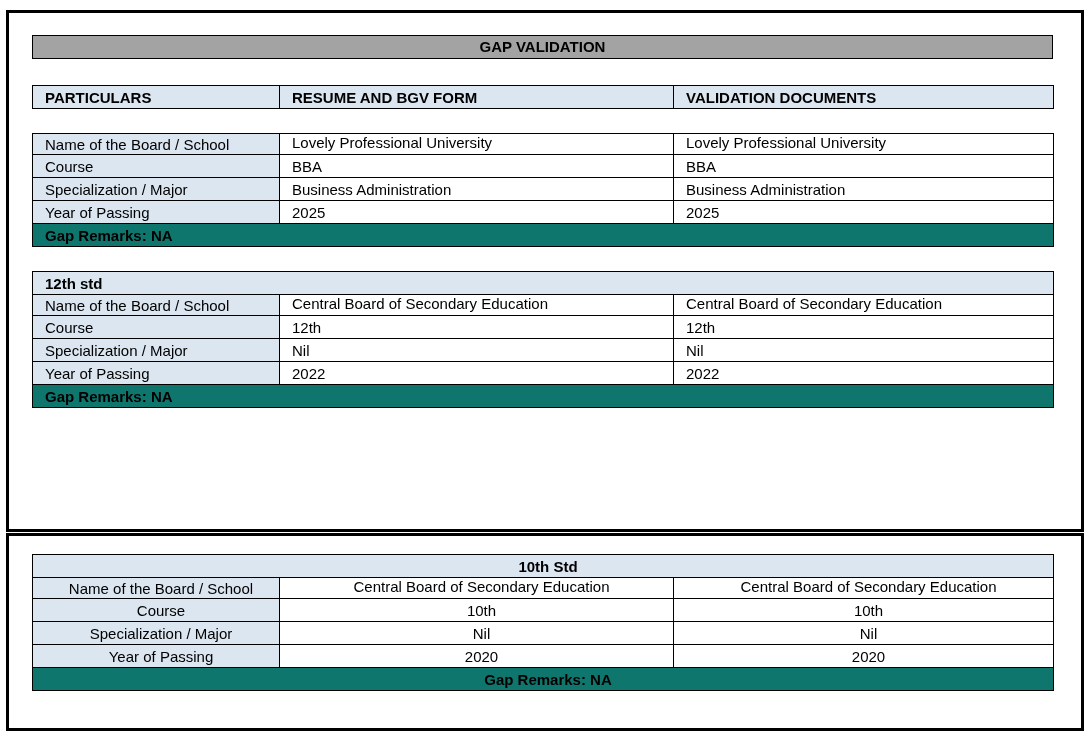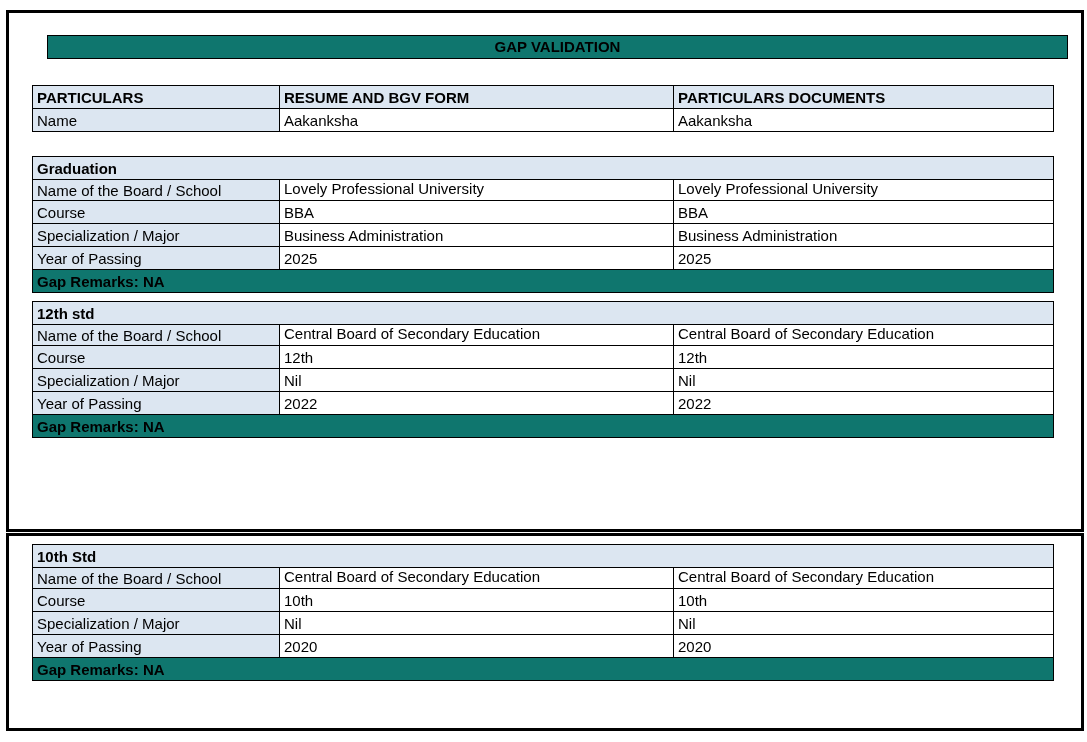--- a/index.html
+++ b/index.html
@@ -17,97 +17,89 @@
     position: absolute;
     left: 6px;
     width: 1078px;
     border: 3px solid #000000;
     box-sizing: border-box;
     background: #ffffff;
   }
   .frame1 { top: 10px; height: 522px; }
   .frame2 { top: 533px; height: 198px; }
   .titlebar {
-    margin: 22px 0 0 38px;
+    margin: 22px 0 0 23px;
     width: 1021px;
     height: 24px;
     box-sizing: border-box;
-    background: #0f766e;
+    background: #a3a3a3;
     border: 1.5px solid #000000;
     text-align: center;
     font-weight: bold;
     line-height: 21px;
   }
   table.grid {
     border-collapse: collapse;
     table-layout: fixed;
     margin-left: 23px;
     width: 1021px;
   }
   col.c1 { width: 247px; }
   col.c2 { width: 394px; }
   col.c3 { width: 380px; }
   table.grid td {
     border: 1.5px solid #000000;
-    padding: 0 2px 0 4px;
+    padding: 0 2px 0 12px;
     height: 23px;
     vertical-align: middle;
     white-space: nowrap;
     overflow: hidden;
     box-sizing: border-box;
   }
   tr.hdr td { background: #dce6f1; font-weight: bold; }
   td.lbl { background: #dce6f1; }
   tr.tall td { height: 19px; }
   tr.tall td.val { vertical-align: bottom; padding-bottom: 3px; }
   tr.remarks td { background: #0f766e; font-weight: bold; }
   .t-particulars { margin-top: 26px; }
   .t-sec { margin-top: 24px; }
-  .t-sec12 { margin-top: 8px; }
-  .t-sec10 { margin-top: 8px; }
+  .t-sec12 { margin-top: 24px; }
+  .t-sec10 { margin-top: 18px; text-align: center; }
 </style>
 </head>
 <body>
 
 <div class="canvas">
 
   <div class="frame frame1">
 
     <div class="titlebar">GAP VALIDATION</div>
 
     <table class="grid t-particulars">
       <colgroup>
           <col class="c1">
           <col class="c2">
           <col class="c3">
         </colgroup>
       <tbody>
         <tr class="hdr">
           <td>PARTICULARS</td>
           <td>RESUME AND BGV FORM</td>
-          <td>PARTICULARS DOCUMENTS</td>
-        </tr>
-        <tr>
-          <td class="lbl">Name</td>
-          <td class="val">Aakanksha</td>
-          <td class="val">Aakanksha</td>
+          <td>VALIDATION DOCUMENTS</td>
         </tr>
       </tbody>
     </table>
 
     <table class="grid t-sec">
       <colgroup>
           <col class="c1">
           <col class="c2">
           <col class="c3">
         </colgroup>
       <tbody>
-        <tr class="hdr">
-          <td colspan="3">Graduation</td>
-        </tr>
         <tr class="tall">
           <td class="lbl">Name of the Board / School</td>
           <td class="val">Lovely Professional University</td>
           <td class="val">Lovely Professional University</td>
         </tr>
         <tr>
           <td class="lbl">Course</td>
           <td class="val">BBA</td>
           <td class="val">BBA</td>
         </tr>

